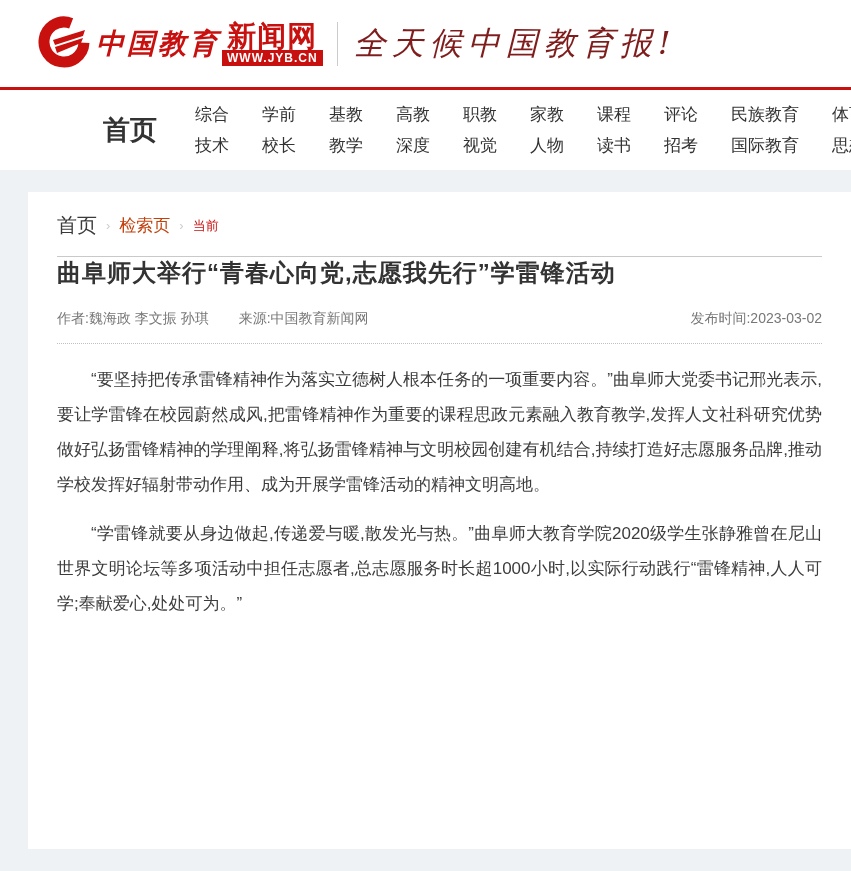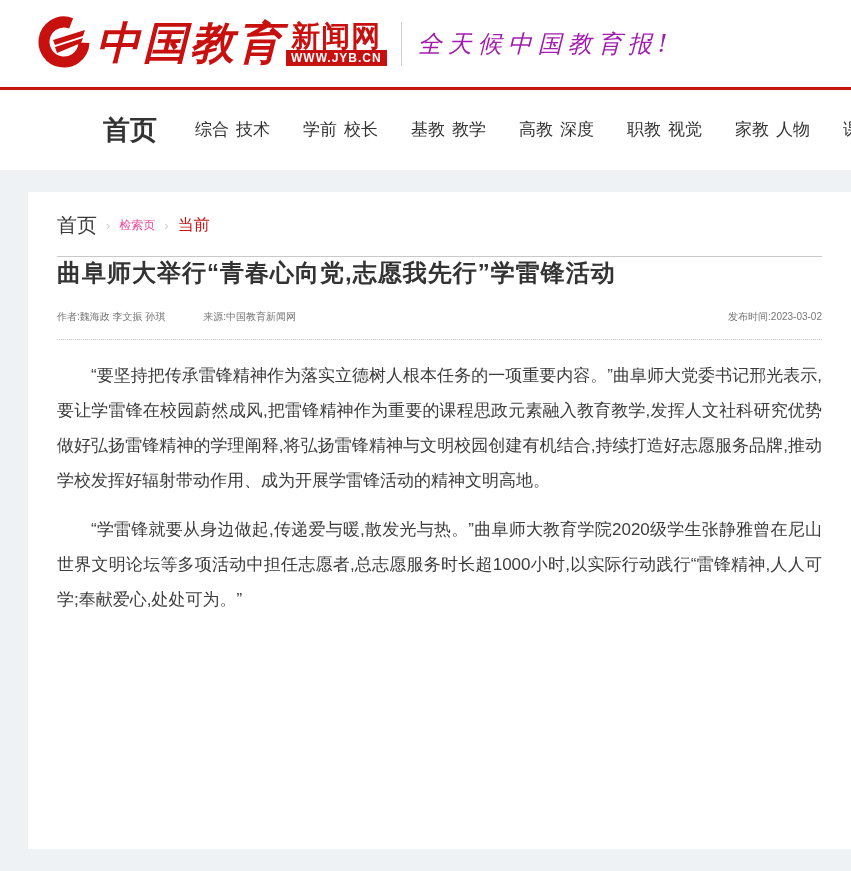--- a/index.html
+++ b/index.html
@@ -3,55 +3,55 @@
 <meta charset="utf-8">
 <style>
   * { margin:0; padding:0; box-sizing:border-box; }
   html,body { width:851px; height:871px; overflow:hidden; background:#eff2f5;
     font-family:"Liberation Sans","DejaVu Sans",sans-serif; }
 
   
   .header { height:87px; background:#fff; display:flex; align-items:center; padding-left:38px; }
   .logo { display:flex; align-items:center; cursor:pointer; }
   .brand-callig { font-family:"DejaVu Serif",serif; font-style:italic; font-weight:700;
-    font-size:44px; color:#c8100f; letter-spacing:3px; margin-left:6px; white-space:nowrap; }
+    font-size:28px; color:#c8100f; letter-spacing:3px; margin-left:6px; white-space:nowrap; }
   .brand-block { display:flex; flex-direction:column; align-items:center; margin-left:2px; }
   .brand-name { font-size:29px; font-weight:900; color:#c8100f; letter-spacing:1px; line-height:30px; }
   .brand-url { background:#c8100f; color:#fff; font-size:12px; font-weight:bold;
     padding:1px 5px; letter-spacing:1px; margin-top:-1px; }
   .header-divider { width:1px; height:44px; background:#ccc; margin:0 16px 0 14px; }
-  .tagline { font-family:"DejaVu Serif",serif; font-style:italic; font-size:24px;
-    color:#a21caf; letter-spacing:6px; white-space:nowrap; }
+  .tagline { font-family:"DejaVu Serif",serif; font-style:italic; font-size:32px;
+    color:#7f1d1d; letter-spacing:6px; white-space:nowrap; }
 
   .red-line { height:3px; background:#c8100f; }
 
   
   .nav { height:80px; background:#fff; display:flex; align-items:center;
     padding-left:103px; white-space:nowrap; overflow:hidden; }
   .nav-home { font-size:27px; font-weight:bold; color:#333; cursor:pointer; }
   .nav-divider { width:1px; height:52px; background:#ddd; margin:0 20px 0 18px; }
   .nav-cols { display:flex; gap:33px; }
-  .nav-col { display:flex; flex-direction:row; align-items:center; gap:7px; }
+  .nav-col { display:flex; flex-direction:column; align-items:center; gap:7px; }
   .nav-link { font-size:17px; color:#333; line-height:24px; cursor:pointer; }
 
   
   .card { margin:22px 0 0 28px; width:823px; background:#fff; padding:20px 29px 40px 29px; min-height:657px; }
 
   .breadcrumb { display:flex; align-items:center; }
   .bc-home { font-size:20px; color:#3a3a3a; cursor:pointer; }
   .bc-sep { font-size:13px; color:#ccc; margin:0 9px; }
-  .bc-search { font-size:12px; color:#ec4899; cursor:pointer; }
-  .bc-current { font-size:16px; color:#c8100f; }
+  .bc-search { font-size:17px; color:#c2410c; cursor:pointer; }
+  .bc-current { font-size:13px; color:#c8100f; }
   .rule { border:none; border-top:1px solid #c9c9c9; margin-top:17px; }
 
   .article-title { font-size:24px; font-weight:bold; color:#333; letter-spacing:1px; }
 
-  .meta { display:flex; align-items:flex-start; margin-top:21px; font-size:10px; color:#777;
+  .meta { display:flex; align-items:flex-start; margin-top:21px; font-size:14px; color:#777;
     padding-bottom:15px; border-bottom:1px dotted #c0c0c0; }
-  .meta-source { margin-left:38px; }
+  .meta-source { margin-left:30px; }
   .meta-spacer { flex:1; }
 
   .body-text p { font-size:17px; color:#3c3c3c; line-height:35px; text-align:justify;
     text-indent:2em; margin-top:14px; }
   .body-text p:first-child { margin-top:18px; }
 </style>
 </head>
 <body>
 
 <div class="header">
@@ -105,20 +105,24 @@
     </div>
     <div class="nav-col">
       <span class="nav-link">课程</span>
       <span class="nav-link">读书</span>
     </div>
     <div class="nav-col">
       <span class="nav-link">评论</span>
       <span class="nav-link">招考</span>
     </div>
     <div class="nav-col">
+      <span class="nav-link">民族教育</span>
+      <span class="nav-link">国际教育</span>
+    </div>
+    <div class="nav-col">
       <span class="nav-link">体育美育</span>
       <span class="nav-link">思想理论</span>
     </div>
   </div>
 </div>
 
 <div class="card">
 
   <div class="breadcrumb">
     <span class="bc-home">首页</span>

